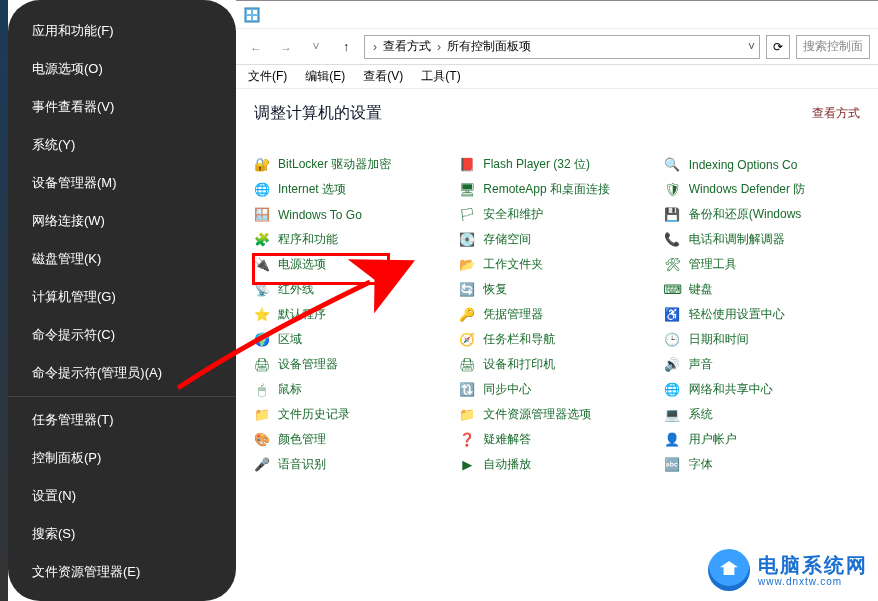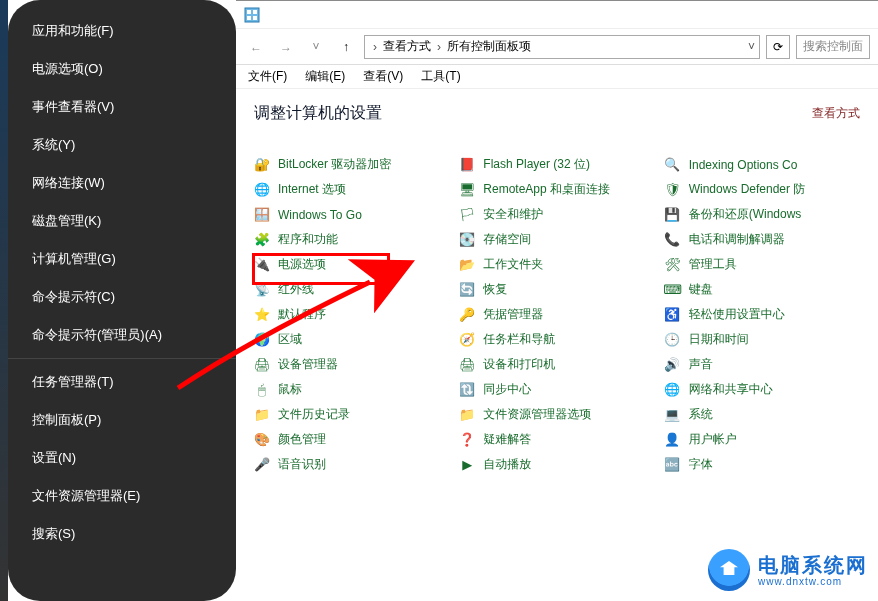--- a/index.html
+++ b/index.html
@@ -63,20 +63,23 @@
     <div class="mi">
       <span>电源选项(O)</span>
     </div>
     <div class="mi">
       <span>事件查看器(V)</span>
     </div>
     <div class="mi">
       <span>系统(Y)</span>
     </div>
     <div class="mi">
+      <span>设备管理器(M)</span>
+    </div>
+    <div class="mi">
       <span>网络连接(W)</span>
     </div>
     <div class="mi">
       <span>磁盘管理(K)</span>
     </div>
     <div class="mi">
       <span>计算机管理(G)</span>
     </div>
     <div class="mi">
       <span>命令提示符(C)</span>
@@ -88,24 +91,24 @@
     <div class="mi">
       <span>任务管理器(T)</span>
     </div>
     <div class="mi">
       <span>控制面板(P)</span>
     </div>
     <div class="mi">
       <span>设置(N)</span>
     </div>
     <div class="mi">
+      <span>搜索(S)</span>
+    </div>
+    <div class="mi">
       <span>文件资源管理器(E)</span>
-    </div>
-    <div class="mi">
-      <span>搜索(S)</span>
     </div>
     <div class="mi"></div>
   </div>
 
 <div class="cpwin">
   <div class="titlebar">
     <span class="ti">
       <svg viewBox="0 0 16 16">
           <rect x="1" y="1" width="14" height="14" fill="#6fb9e6" stroke="#2a7ab0"></rect>
           <rect x="3" y="3" width="4" height="4" fill="#fff"></rect>

